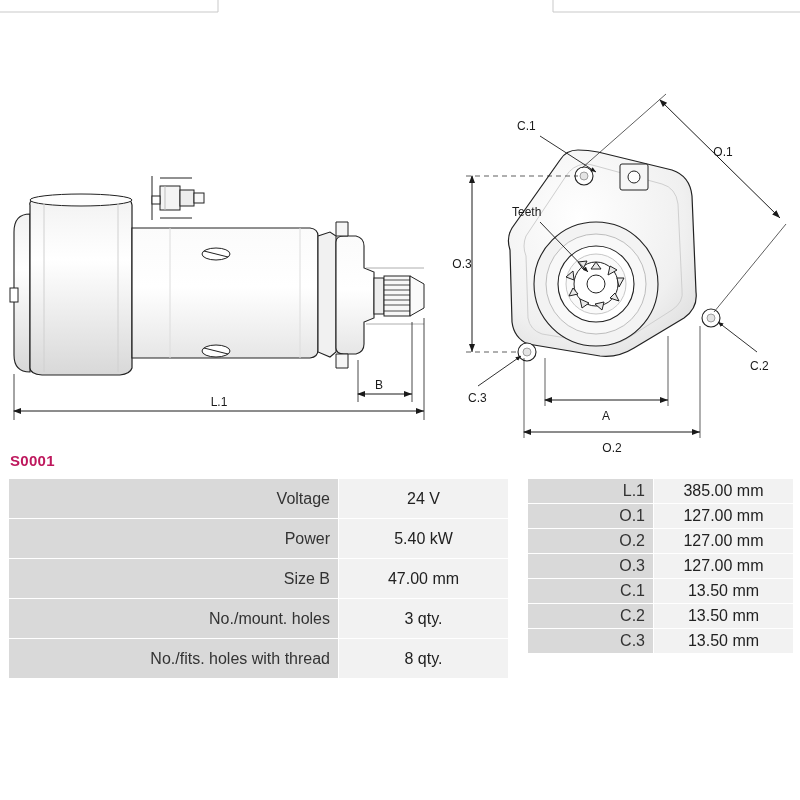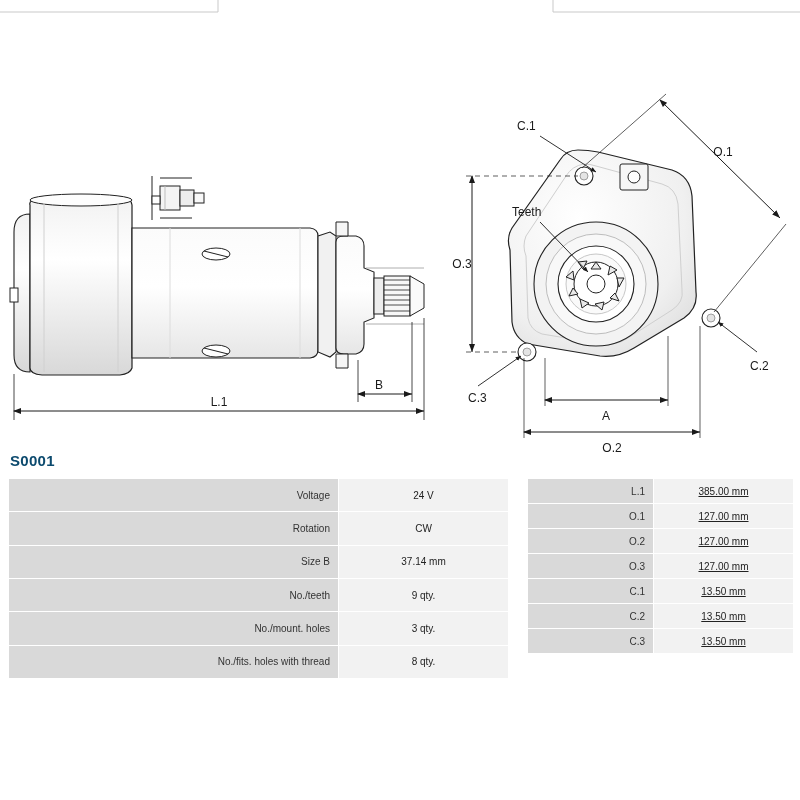--- a/index.html
+++ b/index.html
@@ -22,61 +22,61 @@
     width: 800px; height: 455px;
   }
   #drawing svg { display: block; }
 
   
   #part-code {
     position: absolute;
     left: 10px; top: 452px;
     font-size: 15px;
     font-weight: bold;
-    color: #0c4a6e;
+    color: #be185d;
     letter-spacing: 0.3px;
   }
 
   
   #specs {
     position: absolute;
     left: 8px; top: 478px;
     width: 784px;
     display: flex;
     gap: 18px;
   }
   table.spec {
     border-collapse: collapse;
     table-layout: fixed;
   }
   table.spec.left { width: 500px; }
   table.spec.right { width: 266px; }
   table.spec td {
     height: 25px;
-    font-size: 10px;
+    font-size: 16px;
     color: #222;
     border: 1px solid #ffffff;
     padding: 0 8px;
     white-space: nowrap;
     overflow: hidden;
   }
   table.spec td.label {
     background: #d9d9d9;
     text-align: right;
     color: #333;
   }
   table.spec td.value {
     background: #f2f2f2;
     text-align: center;
     color: #222;
   }
   table.spec.left td.label { width: 330px; }
   table.spec.left td.value { width: 170px; margin-left: 34px; }
   table.spec.right td.label { width: 126px; }
-  table.spec.right td.value { width: 140px; text-decoration: underline; }
+  table.spec.right td.value { width: 140px; }
   table.spec tr.empty td { background: #ffffff; border-color:#ffffff; }
 
   
   .dimlabel { font-family: "Liberation Sans", sans-serif; font-size: 12px; fill: #1a1a1a; }
   .calloutlabel { font-family: "Liberation Sans", sans-serif; font-size: 12px; fill: #1a1a1a; }
 </style>
 </head>
 <body>
 
 <div id="root">
@@ -289,30 +289,26 @@
   <div id="part-code">S0001</div>
 
   <div id="specs">
     <table class="spec left">
       <tbody>
         <tr>
           <td class="label">Voltage</td>
           <td class="value">24 V</td>
         </tr>
         <tr>
-          <td class="label">Rotation</td>
-          <td class="value">CW</td>
+          <td class="label">Power</td>
+          <td class="value">5.40 kW</td>
         </tr>
         <tr>
           <td class="label">Size B</td>
-          <td class="value">37.14 mm</td>
-        </tr>
-        <tr>
-          <td class="label">No./teeth</td>
-          <td class="value">9 qty.</td>
+          <td class="value">47.00 mm</td>
         </tr>
         <tr>
           <td class="label">No./mount. holes</td>
           <td class="value">3 qty.</td>
         </tr>
         <tr>
           <td class="label">No./fits. holes with thread</td>
           <td class="value">8 qty.</td>
         </tr>
       </tbody>

